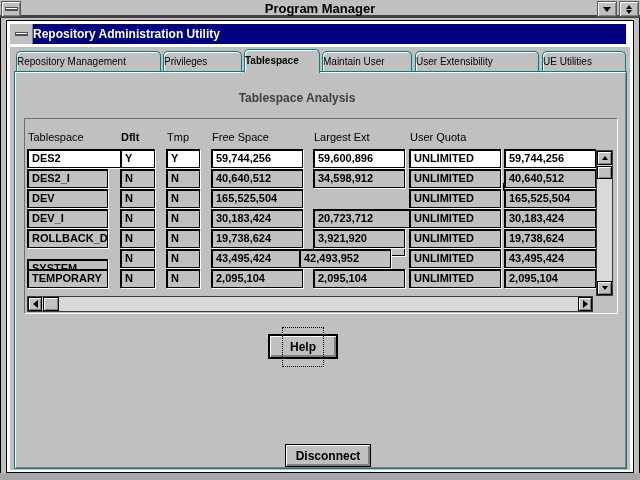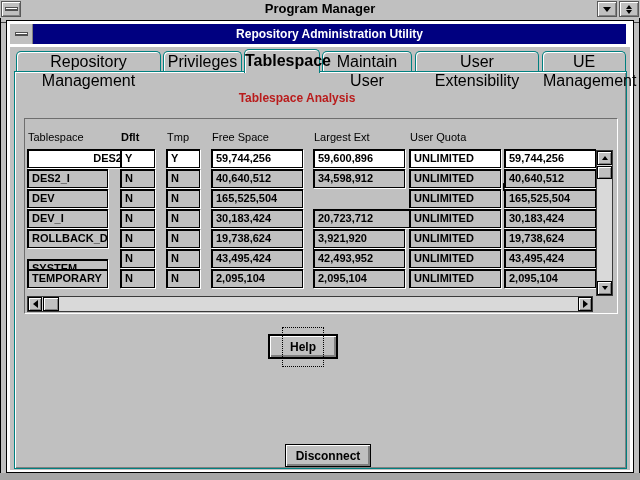--- a/index.html
+++ b/index.html
@@ -13,50 +13,50 @@
   html,body{width:640px;height:480px;}
   body{
     position:relative;width:640px;height:480px;overflow:hidden;
     background:var(--surface);
     font-family:"Liberation Sans",sans-serif;
     -webkit-font-smoothing:none;
   }
   .abs{position:absolute;}
 
   
-  .pm-titlebar{left:0;top:0;width:640px;height:23px;background:var(--surface);border-bottom:1px solid #404040;}
+  .pm-titlebar{left:0;top:0;width:640px;height:18px;background:var(--surface);border-bottom:3px solid #404040;}
   .pm-title{left:0;top:1px;width:640px;height:16px;text-align:center;font-weight:bold;font-size:13px;line-height:16px;color:#000;}
   .sysbtn{background:var(--surface);border:1px solid #585858;box-shadow:inset 1px 1px 0 #fff, inset -1px -1px 0 var(--shadow);display:flex;align-items:center;justify-content:center;}
   .pm-body-frame{left:0;top:18px;width:640px;height:455px;border-left:1px solid #000;border-right:1px solid #000;pointer-events:none;}
   .bottom-strip{left:0;top:473px;width:640px;height:7px;background:#a6a6a6;}
 
   
   .dash{width:13px;height:4px;background:#fff;border:1px solid #505050;border-bottom-width:2px;}
 
   
   .tri-up{width:0;height:0;border-left:4px solid transparent;border-right:4px solid transparent;border-bottom:5px solid #000;}
   .tri-down{width:0;height:0;border-left:4px solid transparent;border-right:4px solid transparent;border-top:5px solid #000;}
   .tri-left{width:0;height:0;border-top:4px solid transparent;border-bottom:4px solid transparent;border-right:5px solid #000;}
   .tri-right{width:0;height:0;border-top:4px solid transparent;border-bottom:4px solid transparent;border-left:5px solid #000;}
   .tri-sm.tri-up{border-left-width:3px;border-right-width:3px;border-bottom-width:4px;}
   .tri-sm.tri-down{border-left-width:3px;border-right-width:3px;border-top-width:4px;}
 
   
   .app-frame{left:6px;top:20px;width:628px;height:453px;background:#fff;border:1px solid #000;}
   .app-client{left:10px;top:47px;width:620px;height:423px;background:var(--surface);}
   .win-ctrlbox{left:10px;top:24px;width:23px;height:20px;background:var(--surface);border-right:1px solid var(--shadow);display:flex;align-items:center;justify-content:center;}
-  .win-titlebar{left:33px;top:24px;width:593px;height:20px;background:var(--titlebar);color:#fff;font-weight:bold;font-size:12px;line-height:20px;text-align:center;}
+  .win-titlebar{left:33px;top:24px;width:593px;height:20px;background:var(--titlebar);color:#fff;font-weight:bold;font-size:12px;line-height:20px;}
 
   
-  .tab{position:absolute;background:var(--surface);border:1px solid var(--tabborder);border-bottom:none;border-radius:5px 5px 0 0;box-shadow:inset 1px 1px 0 #fff;font-size:16px;text-align:center;color:#000;}
+  .tab{position:absolute;background:var(--surface);border:1px solid var(--tabborder);border-bottom:none;border-radius:5px 5px 0 0;box-shadow:inset 1px 1px 0 #fff;font-size:10px;color:#000;}
   .tab.inactive{top:51px;height:20px;line-height:19px;z-index:3;}
   .tab.active{top:49px;height:24px;line-height:21px;font-weight:bold;z-index:6;}
   .tab-page{left:14px;top:71px;width:613px;height:398px;background:var(--surface);border:1px solid var(--tabborder);box-shadow:inset 1px 1px 0 #fff, inset -1px -1px 0 var(--shadow);z-index:2;}
 
-  .page-title{left:97px;top:91px;width:400px;text-align:center;font-weight:bold;font-size:12px;color:#b91c1c;z-index:4;}
+  .page-title{left:97px;top:91px;width:400px;text-align:center;font-weight:bold;font-size:12px;color:#404040;z-index:4;}
 
   
   .grid-frame{left:24px;top:118px;width:594px;height:196px;border:1px solid;border-color:#6e6e6e #fff #fff #6e6e6e;background:var(--surface);z-index:4;}
   .col-header{position:absolute;font-size:11px;color:#000;white-space:nowrap;z-index:5;}
   .field{position:absolute;height:19px;background:var(--surface);border:solid #000;border-width:2px 1px 1px 2px;box-shadow:1px 1px 0 #fff;font-weight:bold;font-size:11px;line-height:15px;padding-left:3px;overflow:hidden;white-space:nowrap;color:#000;z-index:5;}
   .field.current{background:#fff;}
 
   
   .scrollbar{background:#d9d9d9;border:1px solid #3a3a3a;z-index:6;}
   .sb-btn{position:absolute;background:var(--surface);border:1px solid #000;box-shadow:inset 1px 1px 0 #fff, inset -1px -1px 0 var(--shadow);display:flex;align-items:center;justify-content:center;}
@@ -93,35 +93,35 @@
 </div>
 <div class="abs win-titlebar">Repository Administration Utility</div>
 
 <div class="abs tab-page"></div>
 <div id="tabs-layer">
     <div class="tab inactive" style="left: 16px; width: 145px;">Repository Management</div>
     <div class="tab inactive" style="left: 163px; width: 79px;">Privileges</div>
     <div class="tab active" style="left: 244px; width: 76px;">Tablespace</div>
     <div class="tab inactive" style="left: 322px; width: 90px;">Maintain User</div>
     <div class="tab inactive" style="left: 415px; width: 124px;">User Extensibility</div>
-    <div class="tab inactive" style="left: 542px; width: 84px;">UE Management</div>
+    <div class="tab inactive" style="left: 542px; width: 84px;">UE Utilities</div>
   </div>
 
 <div class="abs page-title">Tablespace Analysis</div>
 
 <div class="abs grid-frame"></div>
 <div id="grid-layer">
     <div class="col-header" style="left: 28px; top: 131px;">Tablespace</div>
     <div class="col-header" style="left: 121px; top: 131px; font-weight: bold;">Dflt</div>
     <div class="col-header" style="left: 167px; top: 131px;">Tmp</div>
     <div class="col-header" style="left: 212px; top: 131px;">Free Space</div>
     <div class="col-header" style="left: 314px; top: 131px;">Largest Ext</div>
     <div class="col-header" style="left: 410px; top: 131px;">User Quota</div>
     <div class="col-header" style="left: 495px; top: 131px; margin-top: 48px;">Space Avail</div>
-    <div class="field current" style="left: 27px; top: 149px; width: 96px; text-align: right;">DES2</div>
+    <div class="field current" style="left: 27px; top: 149px; width: 96px;">DES2</div>
     <div class="field current" style="left: 120px; top: 149px; width: 35px;">Y</div>
     <div class="field current" style="left: 166px; top: 149px; width: 34px;">Y</div>
     <div class="field current" style="left: 211px; top: 149px; width: 92px;">59,744,256</div>
     <div class="field current" style="left: 313px; top: 149px; width: 92px;">59,600,896</div>
     <div class="field current" style="left: 409px; top: 149px; width: 92px;">UNLIMITED</div>
     <div class="field current" style="left: 504px; top: 149px; width: 92px;">59,744,256</div>
     <div class="field" style="left: 27px; top: 169px; width: 81px;">DES2_I</div>
     <div class="field" style="left: 120px; top: 169px; width: 35px;">N</div>
     <div class="field" style="left: 166px; top: 169px; width: 34px;">N</div>
     <div class="field" style="left: 211px; top: 169px; width: 92px;">40,640,512</div>
@@ -146,21 +146,21 @@
     <div class="field" style="left: 120px; top: 229px; width: 35px;">N</div>
     <div class="field" style="left: 166px; top: 229px; width: 34px;">N</div>
     <div class="field" style="left: 211px; top: 229px; width: 92px;">19,738,624</div>
     <div class="field" style="left: 313px; top: 229px; width: 92px;">3,921,920</div>
     <div class="field" style="left: 409px; top: 229px; width: 92px;">UNLIMITED</div>
     <div class="field" style="left: 504px; top: 229px; width: 92px;">19,738,624</div>
     <div class="field" style="left: 27px; top: 259px; width: 81px;">SYSTEM</div>
     <div class="field" style="left: 120px; top: 249px; width: 35px;">N</div>
     <div class="field" style="left: 166px; top: 249px; width: 34px;">N</div>
     <div class="field" style="left: 211px; top: 249px; width: 92px;">43,495,424</div>
-    <div class="field" style="left: 313px; top: 249px; width: 92px;">42,493,952</div>
+    <div class="field" style="left: 299px; top: 249px; width: 92px;">42,493,952</div>
     <div class="field" style="left: 409px; top: 249px; width: 92px;">UNLIMITED</div>
     <div class="field" style="left: 504px; top: 249px; width: 92px;">43,495,424</div>
     <div class="field" style="left: 27px; top: 269px; width: 81px;">TEMPORARY</div>
     <div class="field" style="left: 120px; top: 269px; width: 35px;">N</div>
     <div class="field" style="left: 166px; top: 269px; width: 34px;">N</div>
     <div class="field" style="left: 211px; top: 269px; width: 92px;">2,095,104</div>
     <div class="field" style="left: 313px; top: 269px; width: 92px;">2,095,104</div>
     <div class="field" style="left: 409px; top: 269px; width: 92px;">UNLIMITED</div>
     <div class="field" style="left: 504px; top: 269px; width: 92px;">2,095,104</div>
   </div>

